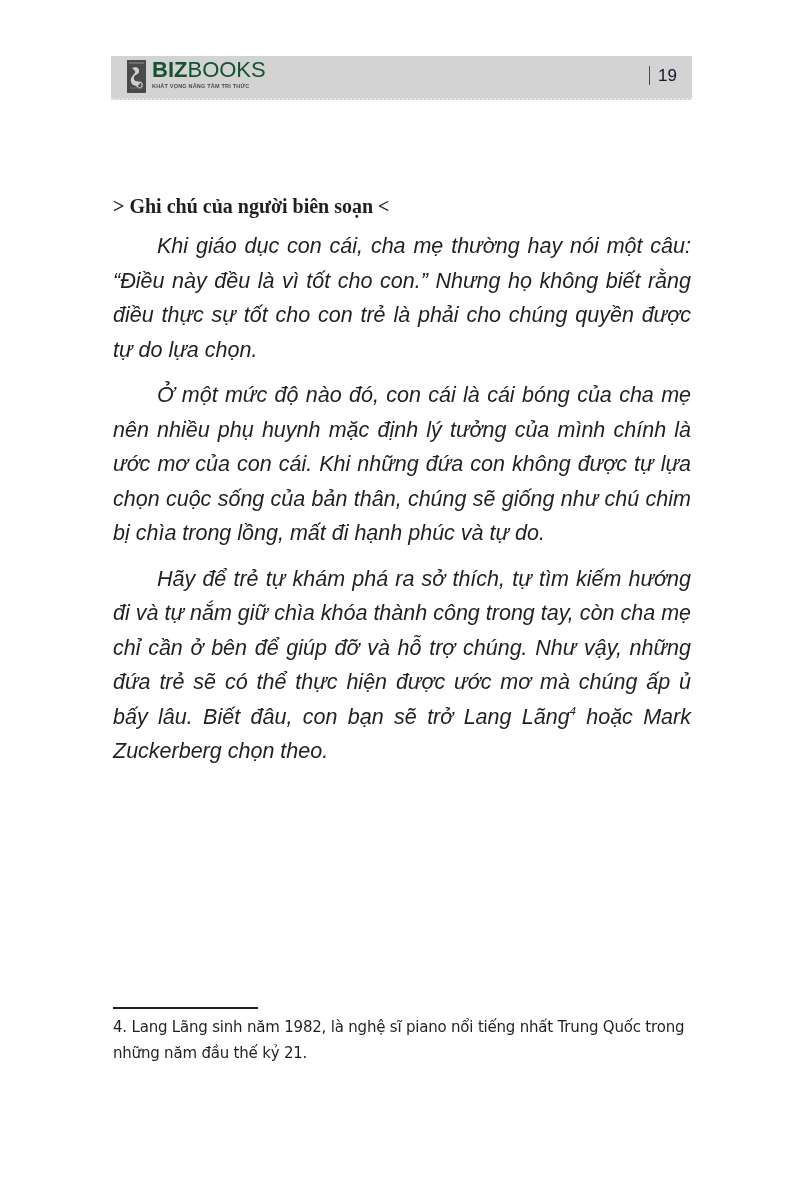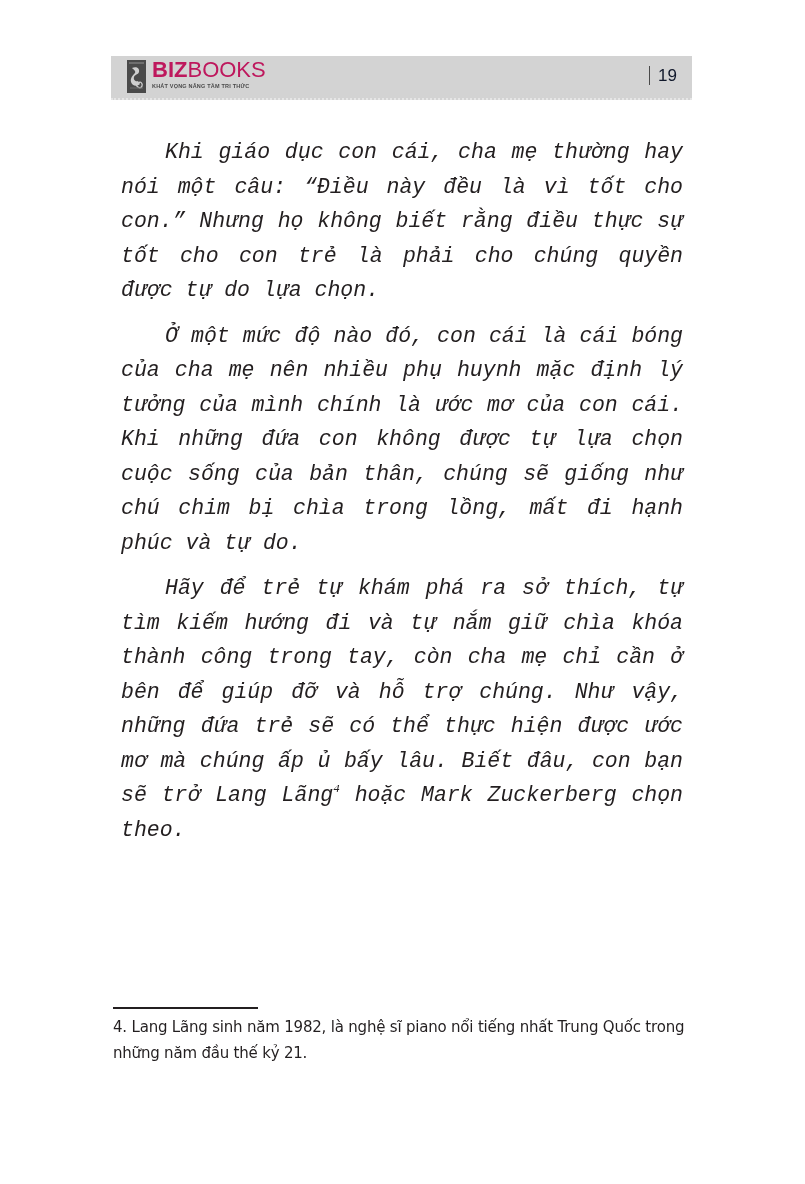--- a/index.html
+++ b/index.html
@@ -33,21 +33,21 @@
       border-radius: 1px;
     }
     .logo-mark svg { width: 100%; height: 100%; display: block; }
     .logo-text {
       position: absolute;
       left: 41px;
       top: 2px;
       font-family: "Liberation Sans", sans-serif;
       font-size: 22px;
       letter-spacing: 0px;
-      color: #be185d;
+      color: #14532d;
       line-height: 24px;
       white-space: nowrap;
     }
     .logo-text .bold { font-weight: bold; }
     .logo-text .light { font-weight: normal; }
     .logo-tagline {
       position: absolute;
       left: 41px;
       top: 27px;
       font-family: "Liberation Sans", sans-serif;
@@ -91,27 +91,27 @@
       letter-spacing: -0.1px;
     }
     .section-heading {
       font-family: "Liberation Serif", serif;
       font-weight: bold;
       font-size: 20px;
       margin: 64px 0 0 0;
       line-height: 30px;
     }
     .note-para {
-      font-family: Liberation Mono, monospace;
+      font-family: Liberation Sans, sans-serif;
       font-style: italic;
       font-size: 21.5px;
       line-height: 34.5px;
       text-indent: 44px;
       text-align: justify;
-      margin: 8px;
+      margin: 0;
     }
     .note-para.first { margin-top: 8px; }
     .note-para + .note-para { margin-top: 11px; }
     sup.fnref {
       font-size: 11px;
       vertical-align: 9px;
       line-height: 0;
       font-style: italic;
     }
     .footnote-rule {
@@ -148,20 +148,21 @@
       <path d="M3 28 L16 28" stroke="#6e6e6e" stroke-width="1"></path>
     </svg>
   </div>
   <div class="logo-text"><span class="bold">BIZ</span><span class="light">BOOKS</span></div>
   <div class="logo-tagline">KHÁT VỌNG NÂNG TẦM TRI THỨC</div>
   <div class="page-number"><span class="sep"></span><span>19</span></div>
 </div>
 
 <div class="content">
 
+  <h3 class="section-heading">&gt; Ghi chú của người biên soạn &lt;</h3>
 
   <p class="note-para first">Khi giáo dục con cái, cha mẹ thường hay nói một câu: “Điều này đều là vì tốt cho con.” Nhưng họ không biết rằng điều thực sự tốt cho con trẻ là phải cho chúng quyền được tự do lựa chọn.</p>
   <p class="note-para">Ở một mức độ nào đó, con cái là cái bóng của cha mẹ nên nhiều phụ huynh mặc định lý tưởng của mình chính là ước mơ của con cái. Khi những đứa con không được tự lựa chọn cuộc sống của bản thân, chúng sẽ giống như chú chim bị chìa trong lồng, mất đi hạnh phúc và tự do.</p>
   <p class="note-para"><span>Hãy để trẻ tự khám phá ra sở thích, tự tìm kiếm hướng đi và tự nắm giữ chìa khóa thành công trong tay, còn cha mẹ chỉ cần ở bên để giúp đỡ và hỗ trợ chúng. Như vậy, những đứa trẻ sẽ có thể thực hiện được ước mơ mà chúng ấp ủ bấy lâu. Biết đâu, con bạn sẽ trở Lang Lãng</span><sup class="fnref">4</sup><span> hoặc Mark Zuckerberg chọn theo.</span></p>
 </div>
 
 <div class="footnote-rule"></div>
 <p class="footnote">4. Lang Lãng sinh năm 1982, là nghệ sĩ piano nổi tiếng nhất Trung Quốc trong những năm đầu thế kỷ 21.</p>
 
 </body></html>

